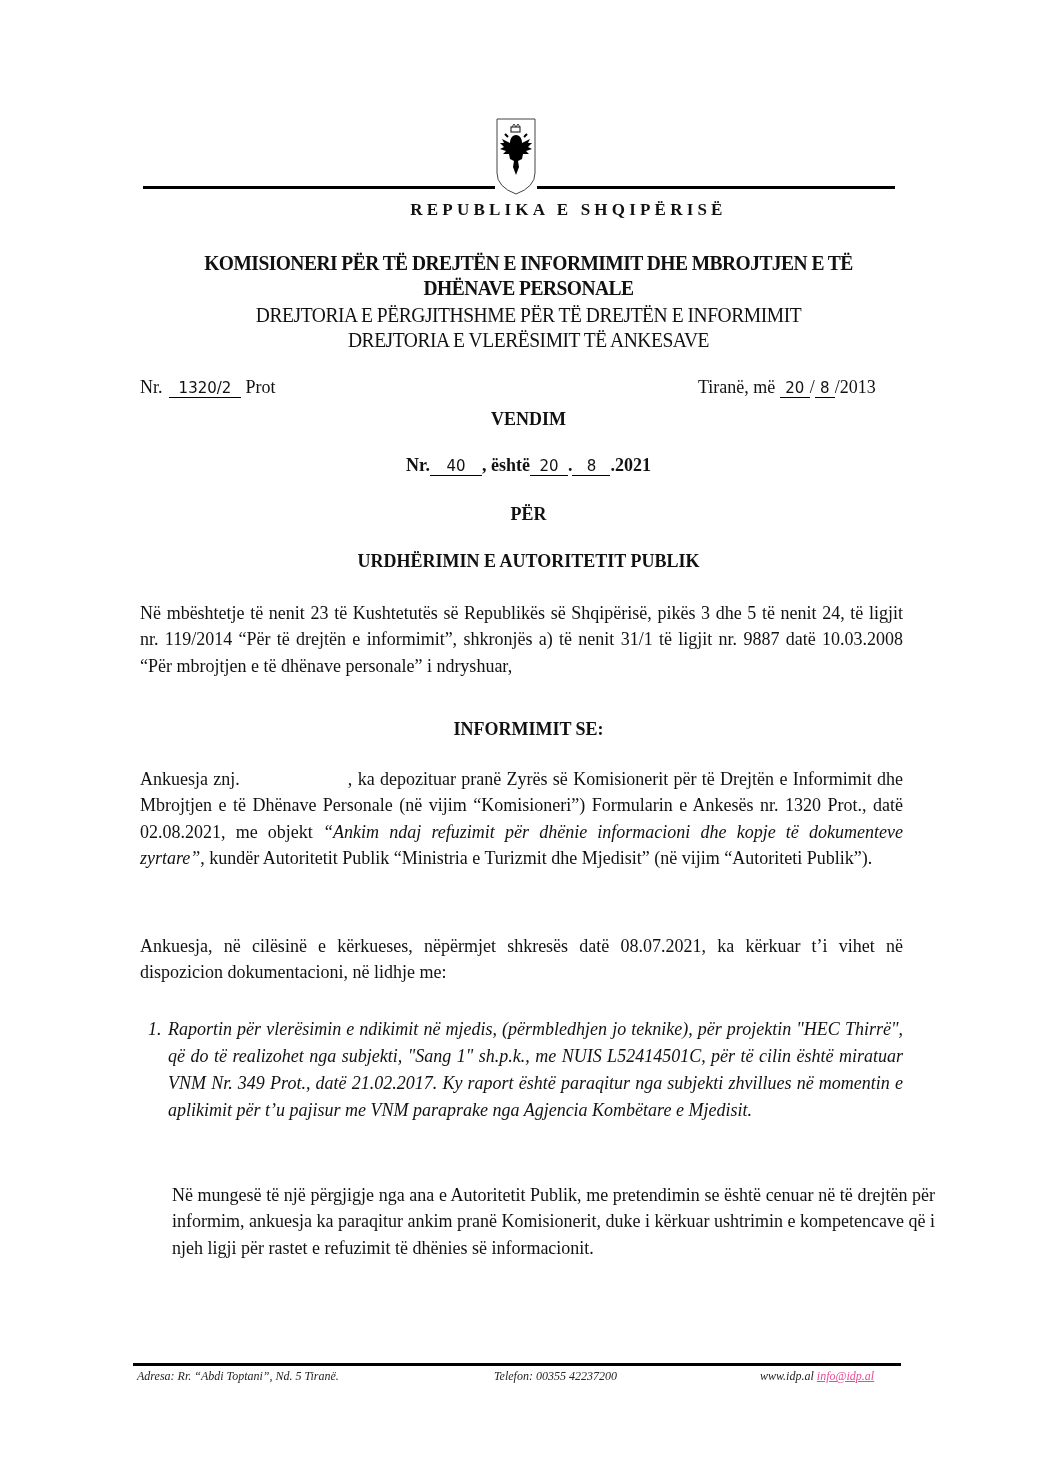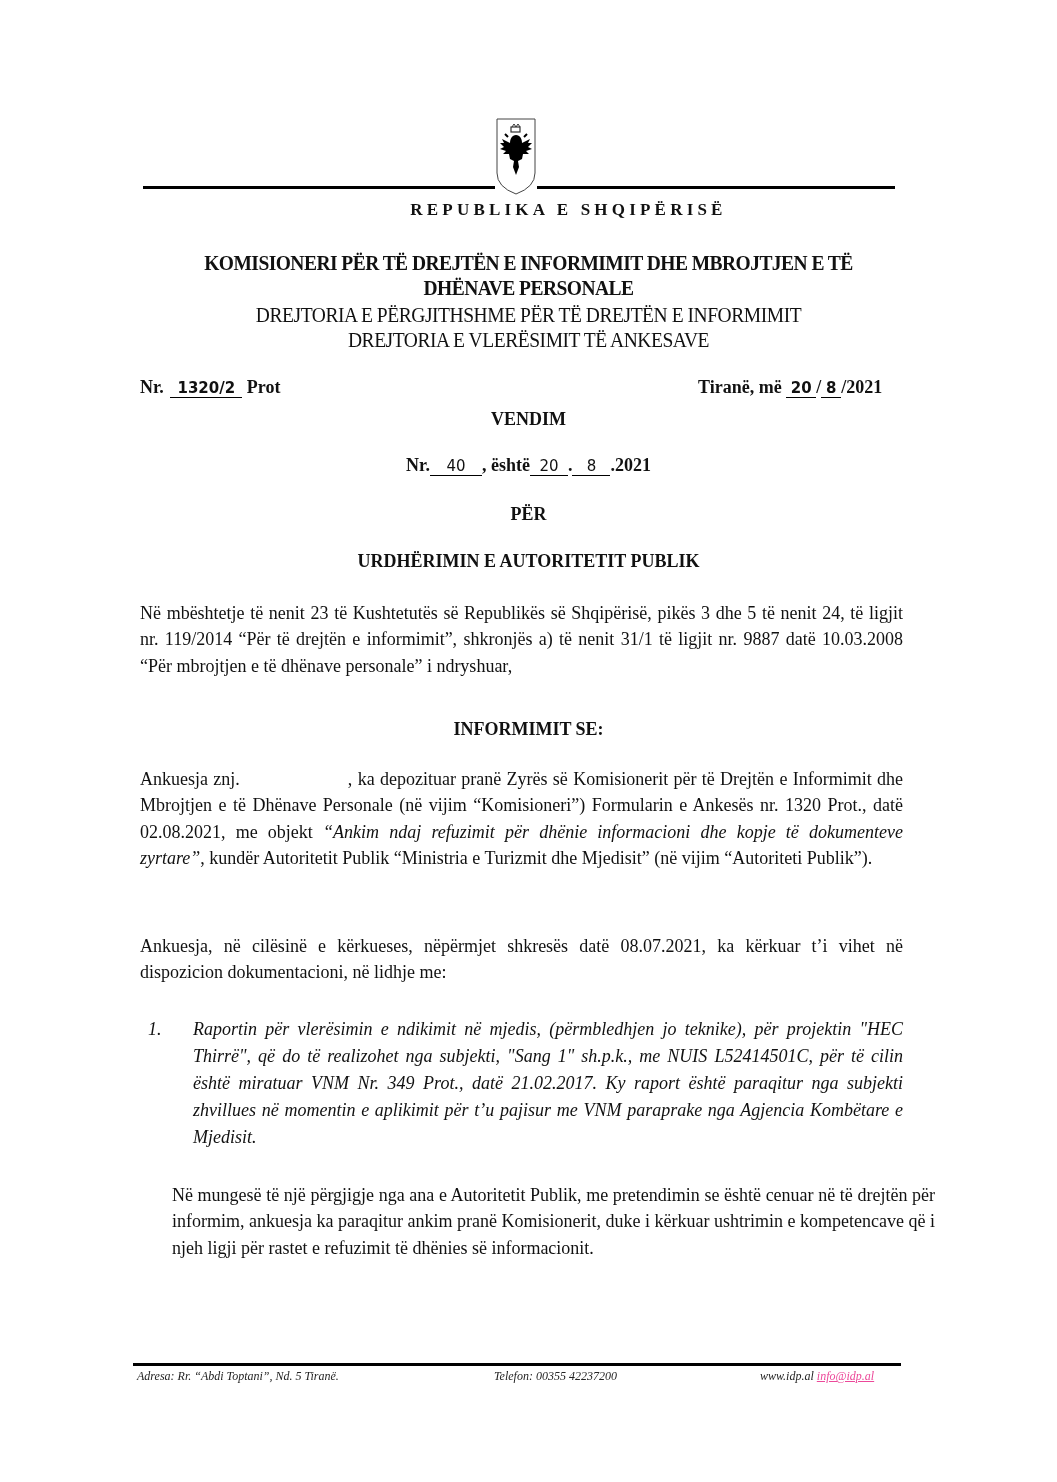--- a/index.html
+++ b/index.html
@@ -5,27 +5,27 @@
   html, body { margin: 0; padding: 0; background: #ffffff; }
   body { width: 1057px; height: 1482px; position: relative; overflow: hidden;
          font-family: "Liberation Serif", "DejaVu Serif", serif; color: #111; }
   .abs { position: absolute; }
   .center { left: 0; width: 1057px; text-align: center; }
   .hline { position: absolute; height: 3px; background: #000; }
   .emblem { position: absolute; left: 494px; top: 117px; width: 44px; height: 78px; }
   .republika { top: 200px; font-size: 17px; font-weight: bold; letter-spacing: 4.2px; padding-left: 40px; }
   .komisioneri { top: 251px; font-size: 21px; font-weight: bold; line-height: 25px; letter-spacing: -0.6px; transform: scaleX(0.93); }
   .drejtoria { top: 303px; font-size: 21px; line-height: 25px; letter-spacing: -0.5px; transform: scaleX(0.93); }
-  .row { position: absolute; top: 377px; font-size: 18px; font-weight: bold; }
+  .row { position: absolute; top: 377px; font-size: 18px; }
   .hand { font-family: "DejaVu Sans", sans-serif; font-size: 15px; display: inline-block; text-align: center; border-bottom: 1.5px solid #000; line-height: 17px; padding: 0 2px; }
   .title { font-size: 18px; font-weight: bold; }
   .para { position: absolute; left: 140px; width: 763px; font-size: 18px; line-height: 26.3px; text-align: justify; }
   .list { position: absolute; left: 148px; width: 755px; font-size: 18px; line-height: 27px; font-style: italic; text-align: justify; }
   .list .num { position: absolute; left: 0; top: 0; }
-  .list .body { margin-left: 45px; }
+  .list .body { margin-left: 20px; }
   .footer { position: absolute; top: 1369px; font-size: 12px; font-family: "Liberation Serif", serif; color: #222; font-style: italic; }
   .footer a { color: #ec4899; text-decoration: underline; }
   .redact { display: inline-block; width: 108px; }
 </style>
 </head>
 <body>
 
 <div class="hline" style="left:143px; top:186px; width:352px;"></div>
 <div class="hline" style="left:537px; top:186px; width:358px;"></div>
 
@@ -51,21 +51,21 @@
   <div>DREJTORIA E VLERËSIMIT TË ANKESAVE</div>
 </div>
 
 <div class="row" style="left:140px;">
   <span>Nr.</span>
   <span class="hand" style="width:68px; margin-left:2px;">1320/2</span>
   <span>Prot</span>
 </div>
 <div class="row" style="left:698px;">
   <span>Tiranë, më</span>
-  <span class="hand" style="width:26px;">20</span><span>/</span><span class="hand" style="width:16px;">8</span><span>/2021</span>
+  <span class="hand" style="width:26px;">20</span><span>/</span><span class="hand" style="width:16px;">8</span><span>/2013</span>
 </div>
 
 <div class="abs center title" style="top:409px;">VENDIM</div>
 
 <div class="abs center title" style="top:455px;">
   <span>Nr.</span><span class="hand" style="width:48px; font-weight:normal;">40</span><span>, është</span><span class="hand" style="width:34px; font-weight:normal;">20</span><span>.</span><span class="hand" style="width:34px; font-weight:normal;">8</span><span>.2021</span>
 </div>
 
 <div class="abs center title" style="top:504px;">PËR</div>
 <div class="abs center title" style="top:551px;">URDHËRIMIN E AUTORITETIT PUBLIK</div>

